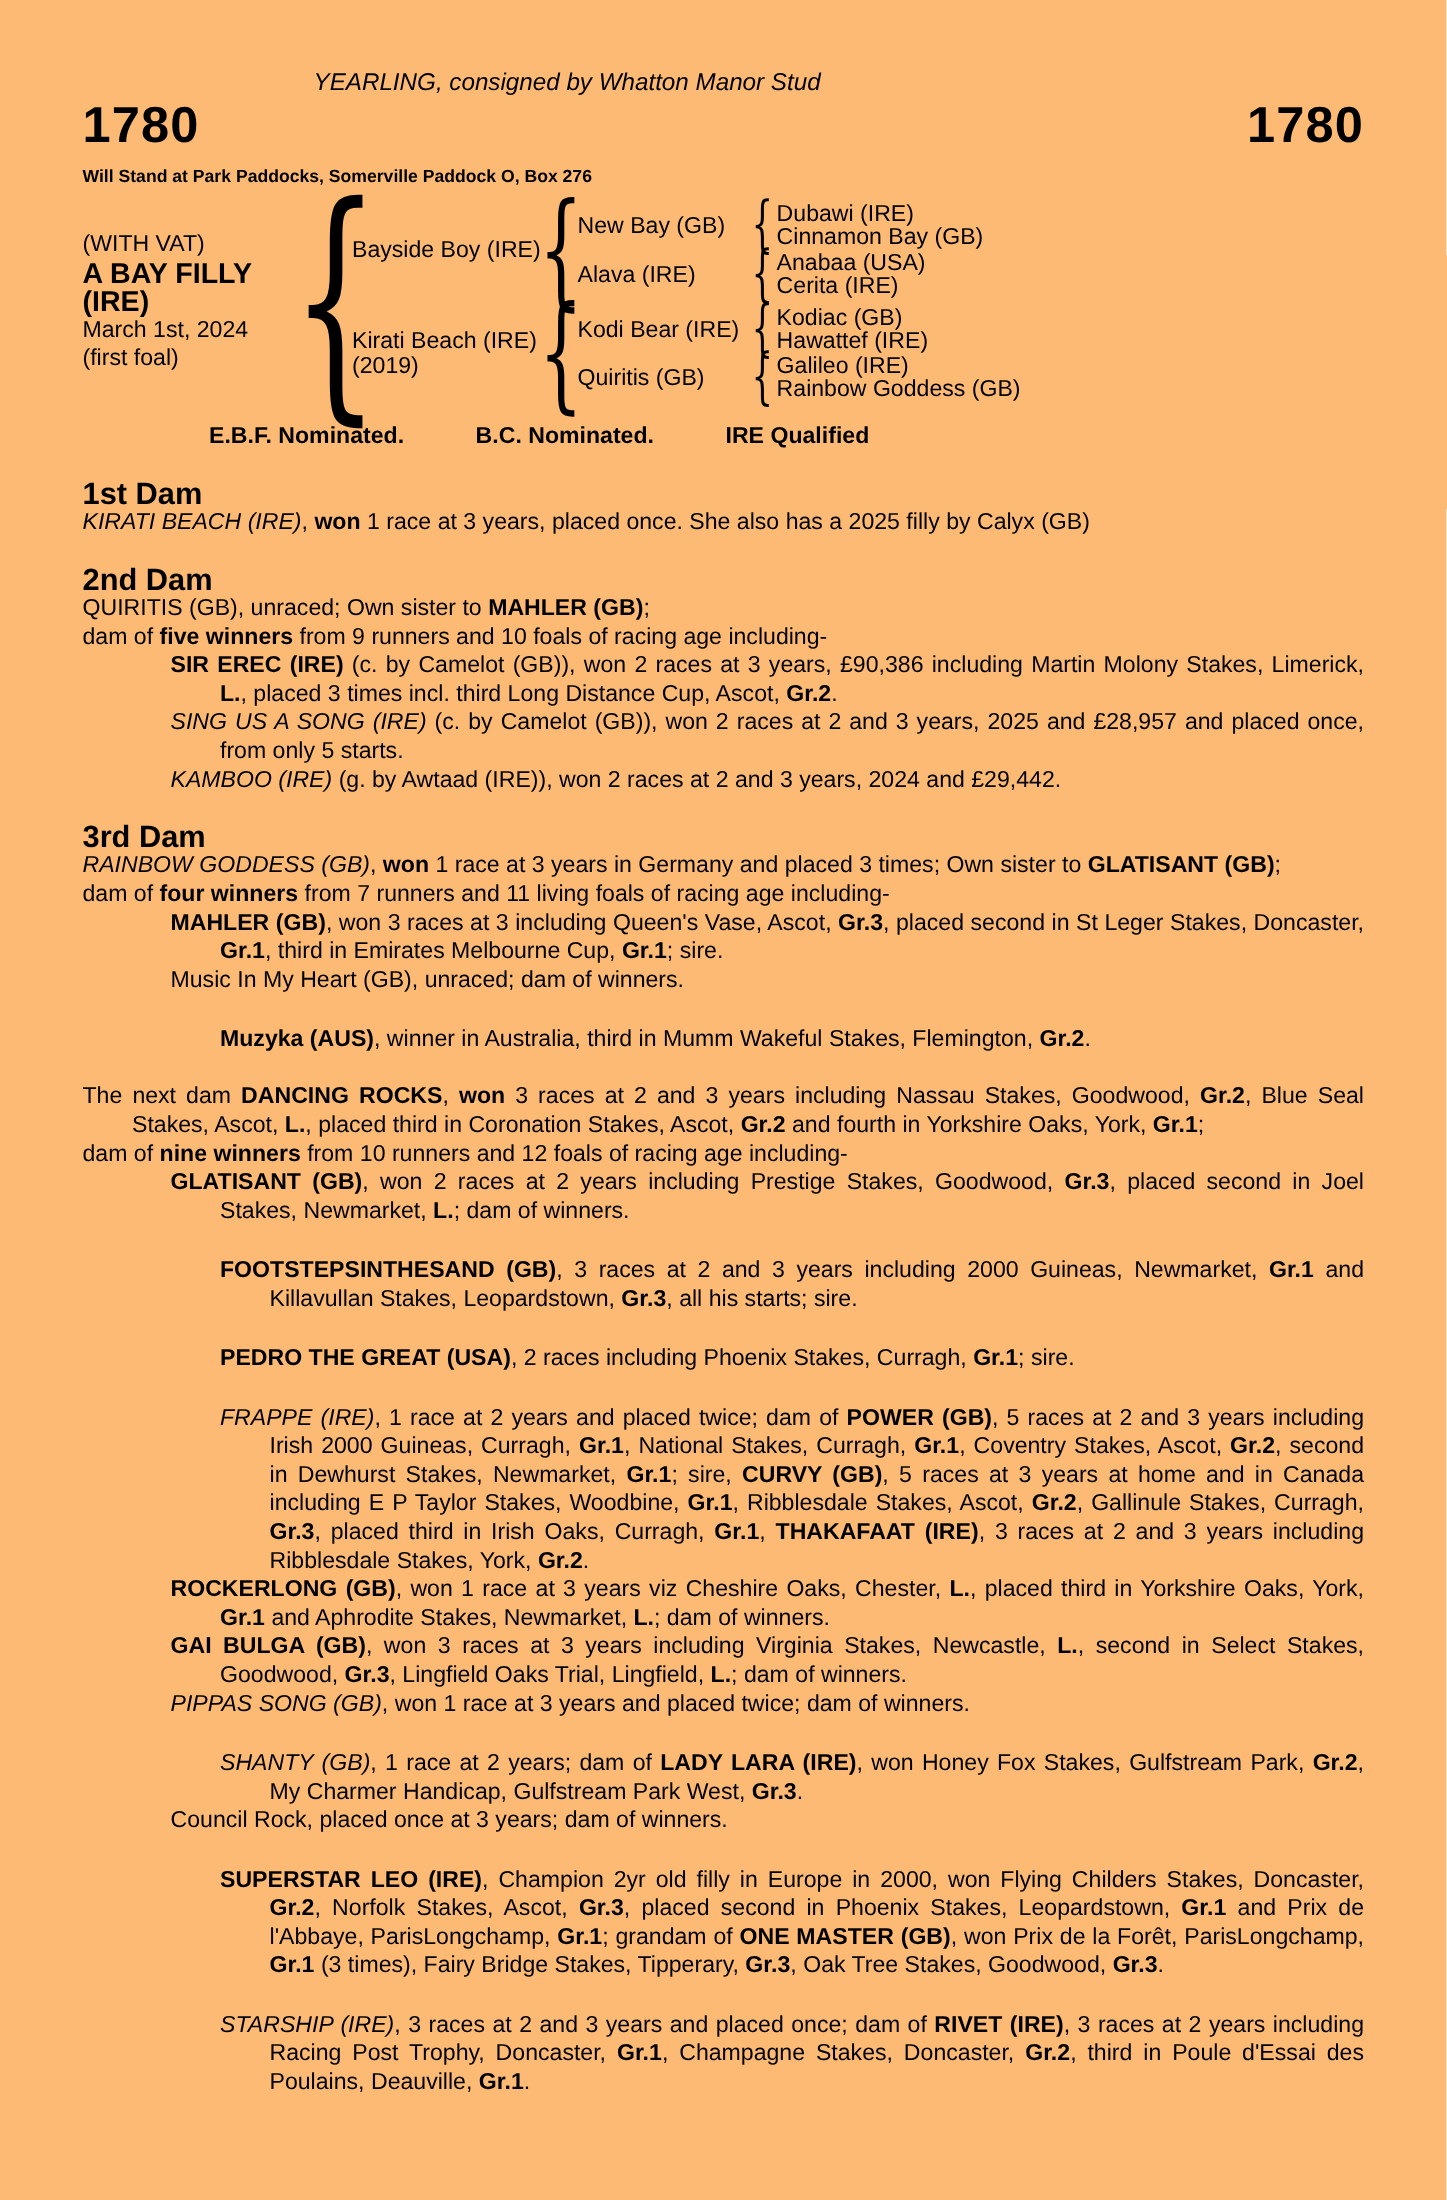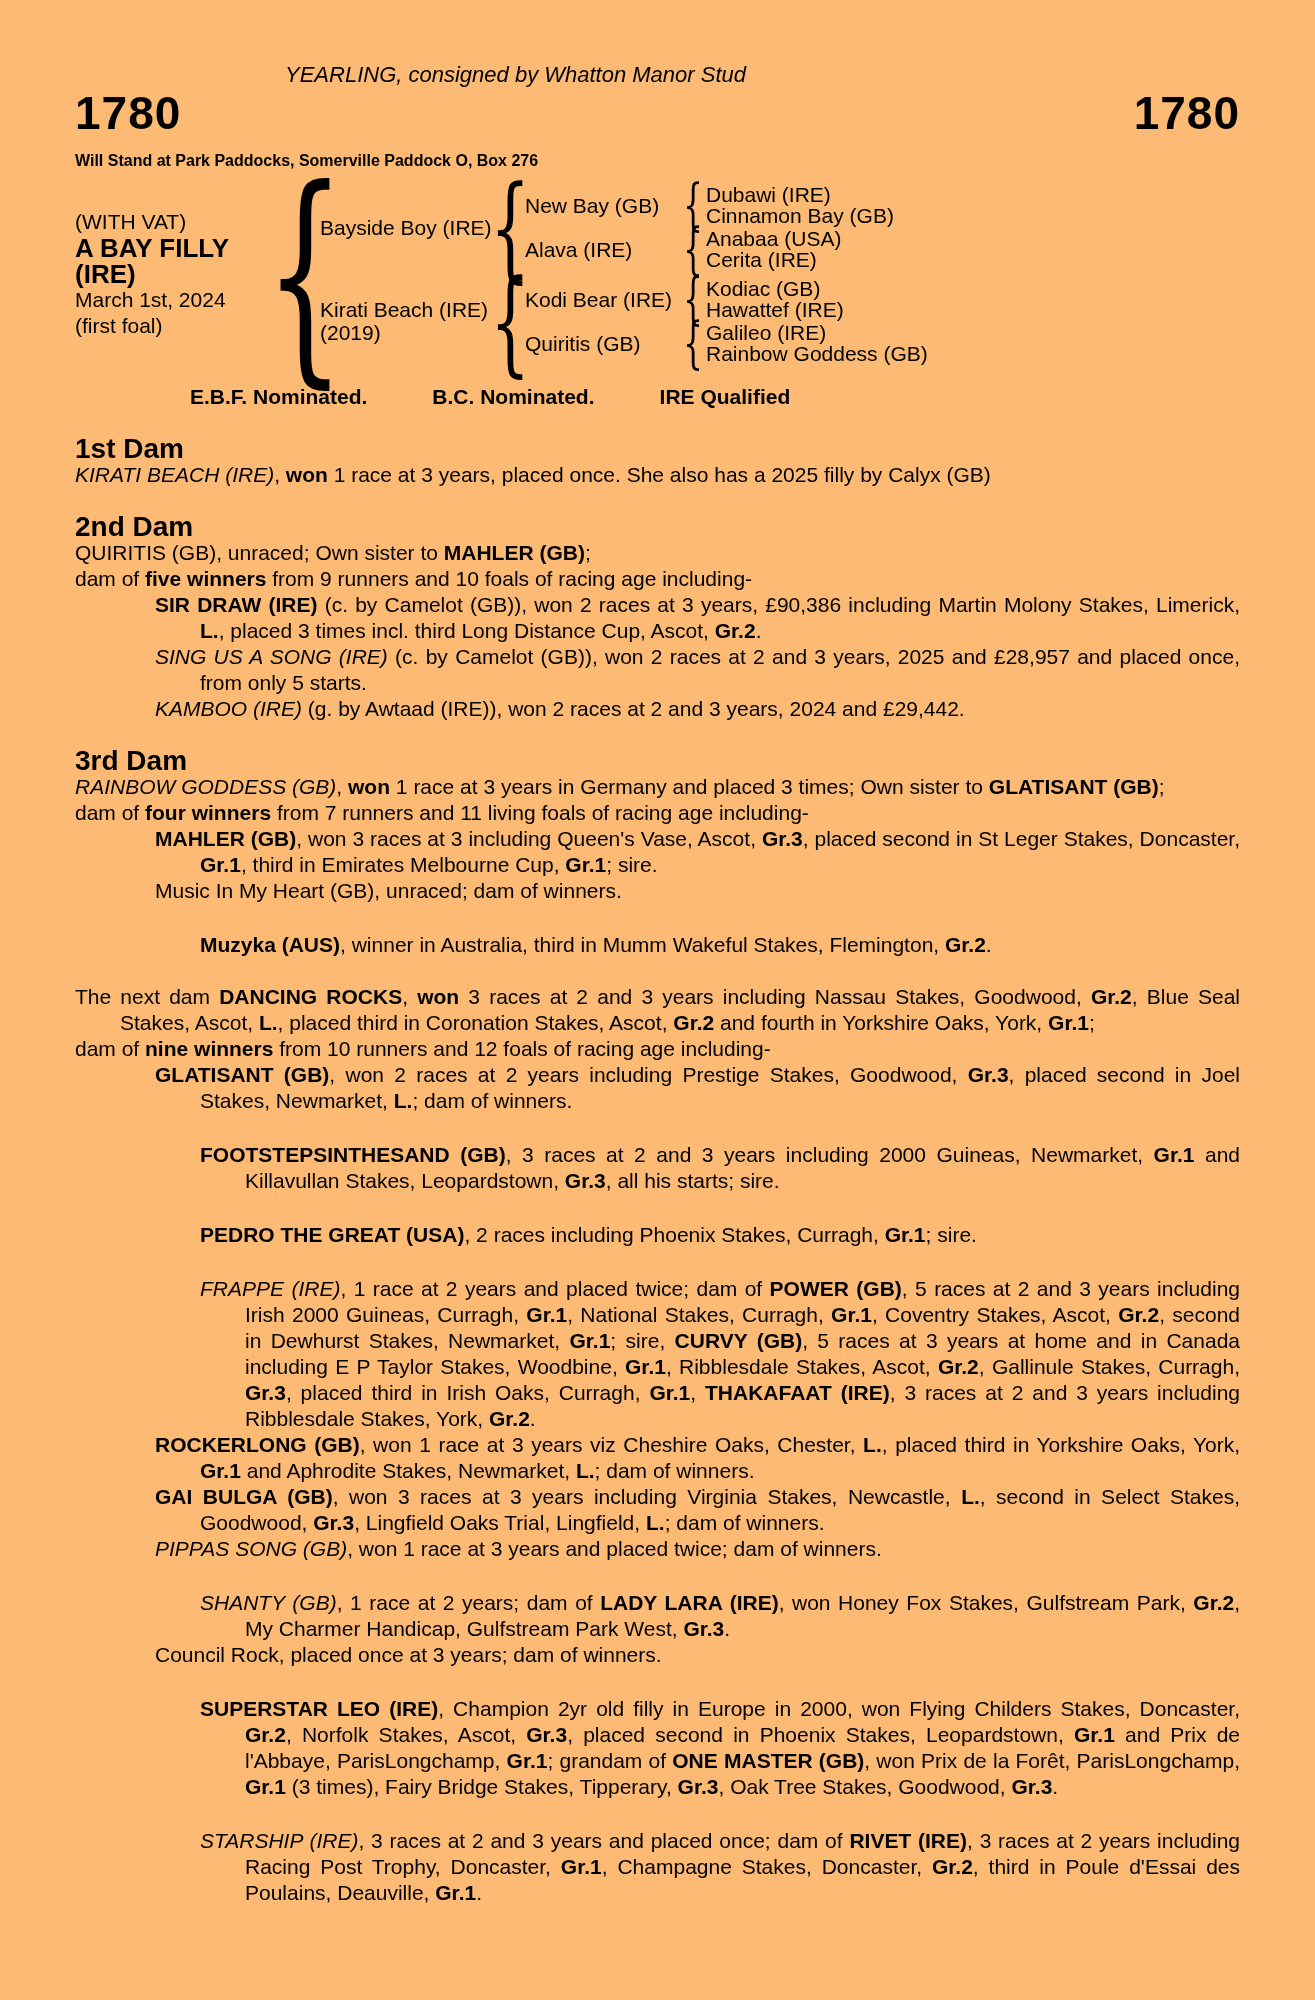--- a/index.html
+++ b/index.html
@@ -128,21 +128,21 @@
 
   <div class="sec">
     <h3 class="dam-heading">1st Dam</h3>
     <p class="para lv0"><span class="i">KIRATI BEACH (IRE)</span><span>, </span><span class="b">won</span><span> 1 race at 3 years, placed once. She also has a 2025 filly by Calyx (GB)</span></p>
   </div>
 
   <div class="sec">
     <h3 class="dam-heading">2nd Dam</h3>
     <p class="para lv0"><span>QUIRITIS (GB), unraced; Own sister to </span><span class="b">MAHLER (GB)</span><span>;</span></p>
     <p class="para lv0"><span>dam of </span><span class="b">five winners</span><span> from 9 runners and 10 foals of racing age including-</span></p>
-    <p class="para lv1"><span class="b">SIR DRAW (IRE)</span><span> (c. by Camelot (GB)), won 2 races at 3 years, £90,386 including Martin Molony Stakes, Limerick, </span><span class="b">L.</span><span>, placed 3 times incl. third Long Distance Cup, Ascot, </span><span class="b">Gr.2</span><span>.</span></p>
+    <p class="para lv1"><span class="b">SIR EREC (IRE)</span><span> (c. by Camelot (GB)), won 2 races at 3 years, £90,386 including Martin Molony Stakes, Limerick, </span><span class="b">L.</span><span>, placed 3 times incl. third Long Distance Cup, Ascot, </span><span class="b">Gr.2</span><span>.</span></p>
     <p class="para lv1"><span class="i">SING US A SONG (IRE)</span><span> (c. by Camelot (GB)), won 2 races at 2 and 3 years, 2025 and £28,957 and placed once, from only 5 starts.</span></p>
     <p class="para lv1"><span class="i">KAMBOO (IRE)</span><span> (g. by Awtaad (IRE)), won 2 races at 2 and 3 years, 2024 and £29,442.</span></p>
   </div>
 
   <div class="sec">
     <h3 class="dam-heading">3rd Dam</h3>
     <p class="para lv0"><span class="i">RAINBOW GODDESS (GB)</span><span>, </span><span class="b">won</span><span> 1 race at 3 years in Germany and placed 3 times; Own sister to </span><span class="b">GLATISANT (GB)</span><span>;</span></p>
     <p class="para lv0"><span>dam of </span><span class="b">four winners</span><span> from 7 runners and 11 living foals of racing age including-</span></p>
     <p class="para lv1"><span class="b">MAHLER (GB)</span><span>, won 3 races at 3 including Queen's Vase, Ascot, </span><span class="b">Gr.3</span><span>, placed second in St Leger Stakes, Doncaster, </span><span class="b">Gr.1</span><span>, third in Emirates Melbourne Cup, </span><span class="b">Gr.1</span><span>; sire.</span></p>
     <p class="para lv1"><span>Music In My Heart (GB), unraced; dam of winners.</span></p>

